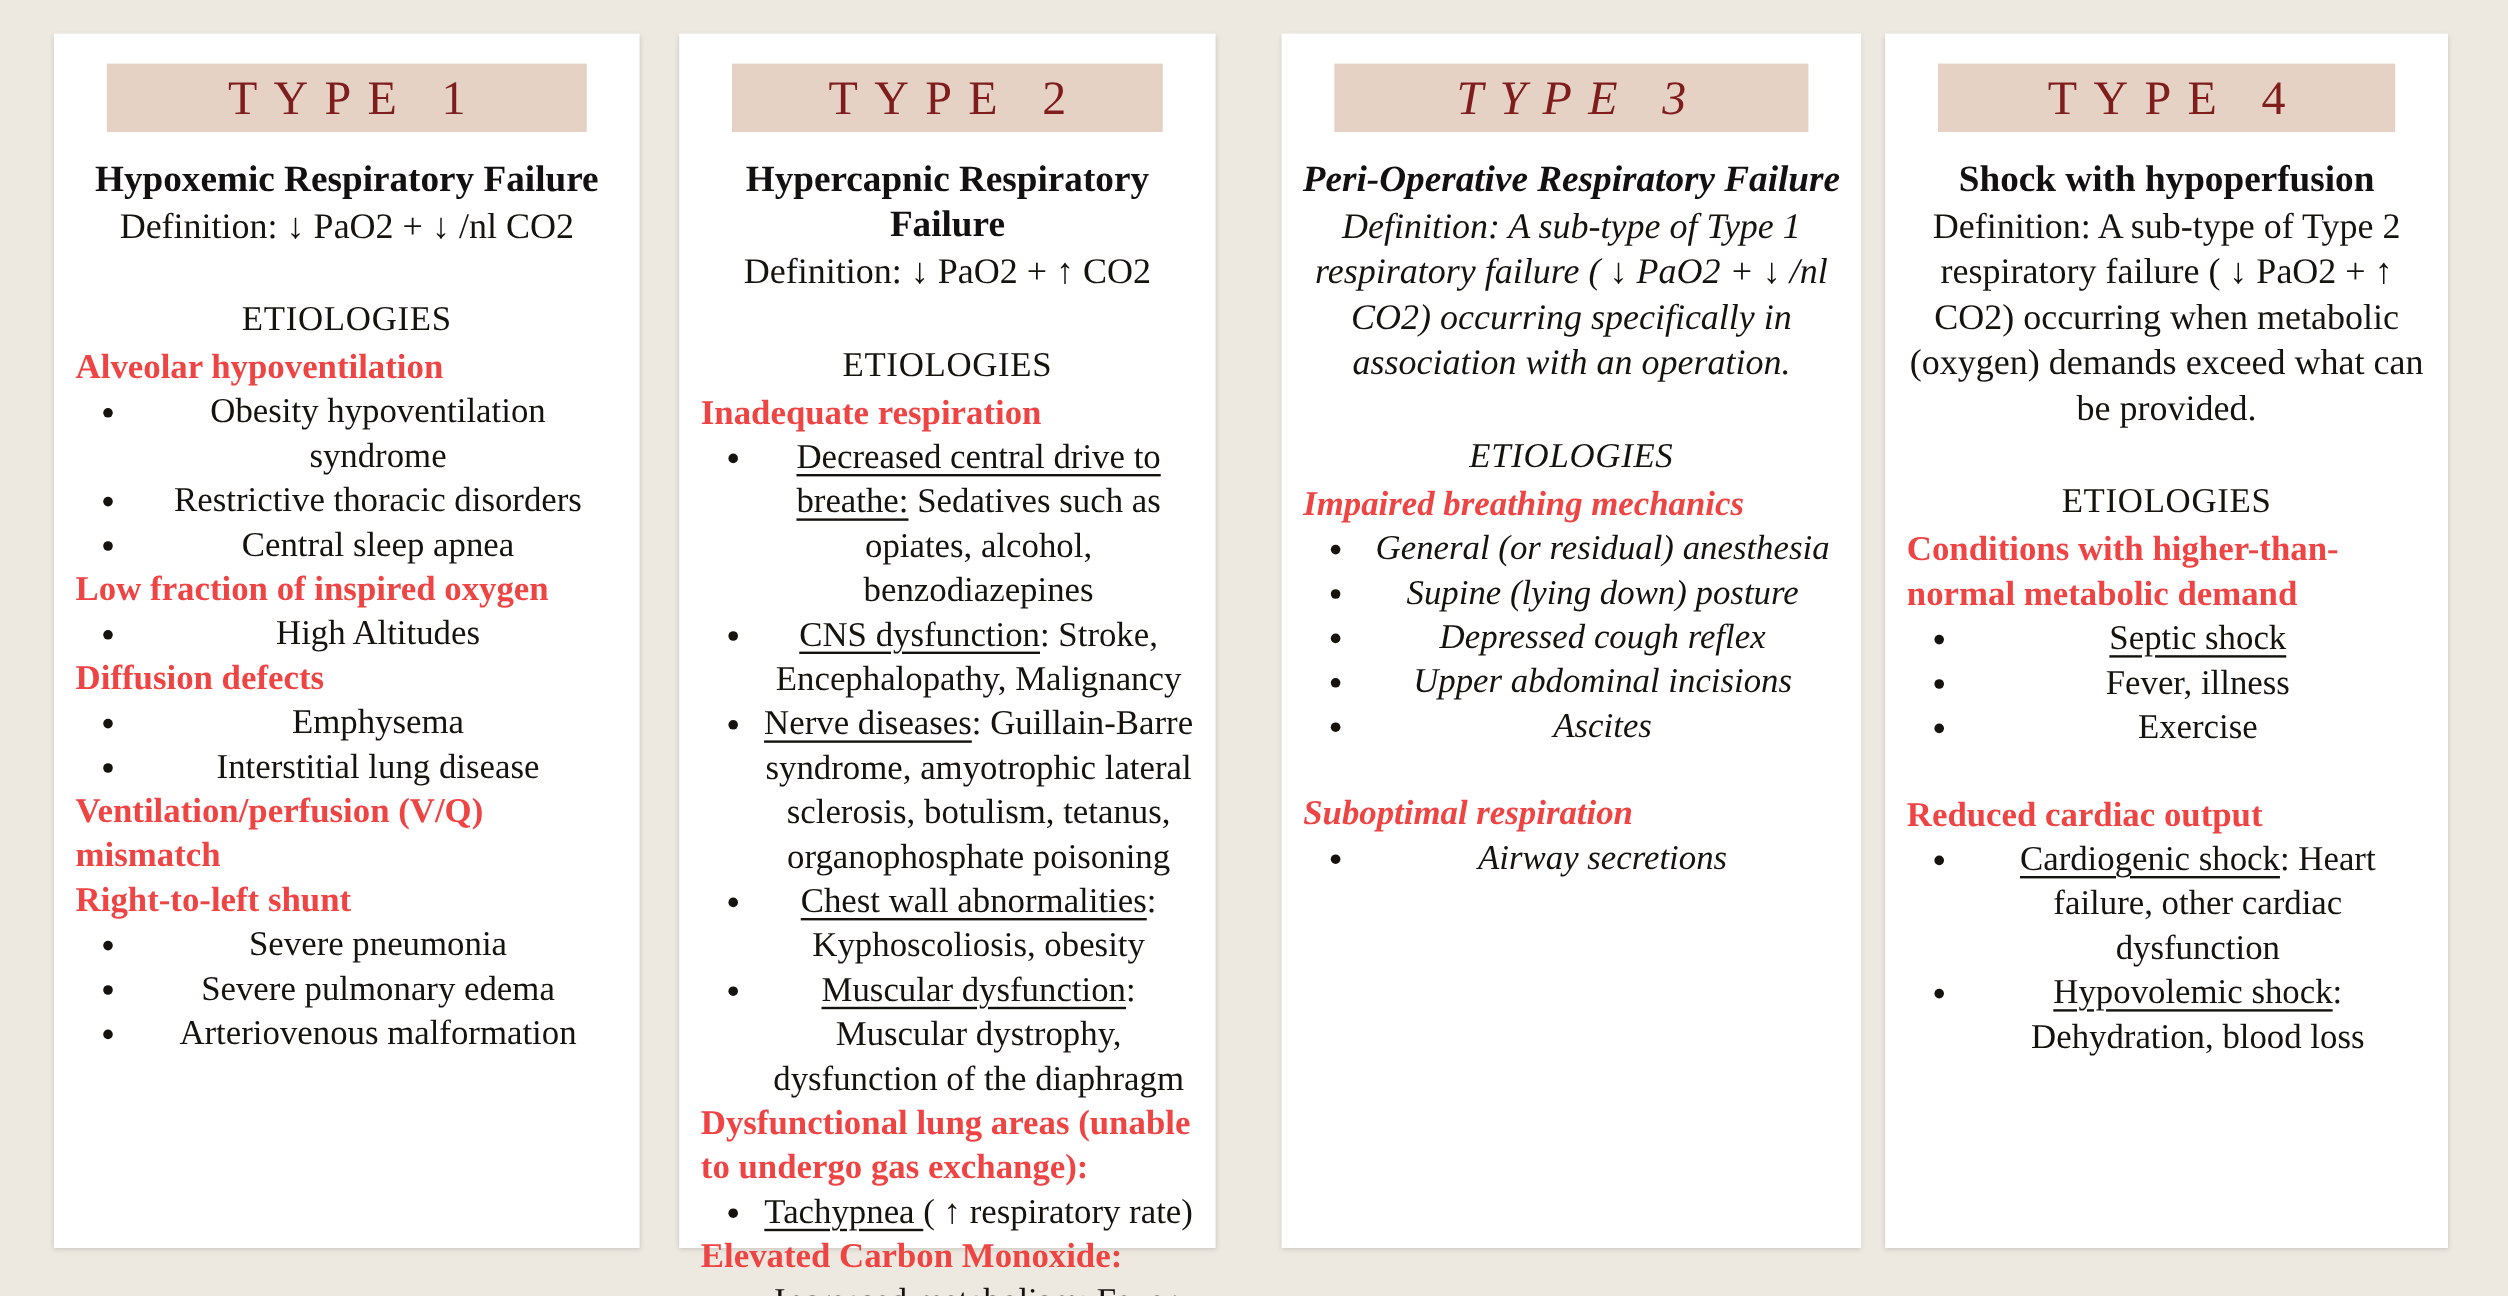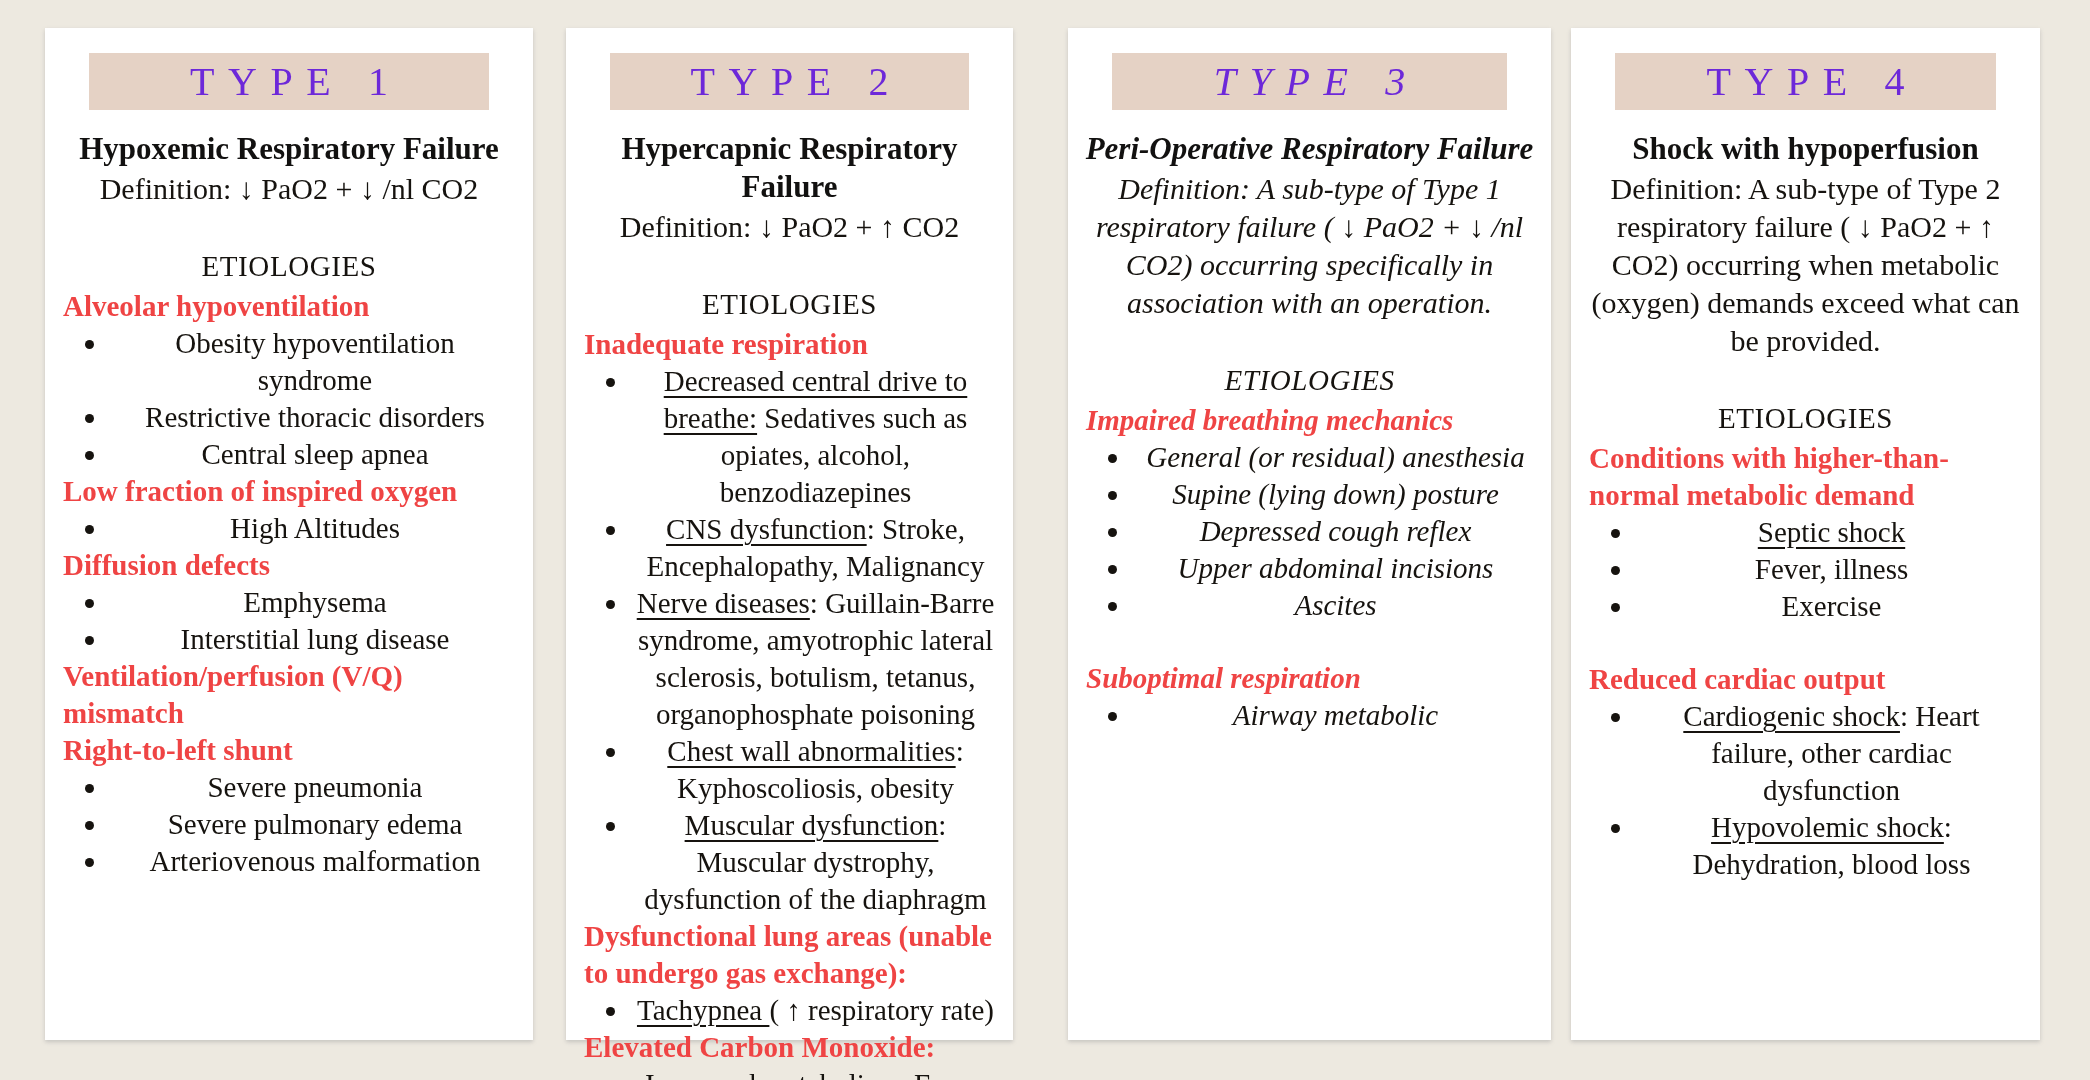--- a/index.html
+++ b/index.html
@@ -35,21 +35,21 @@
     margin: 25px 44px 0 44px;
     height: 57px;
     background: #E5D2C5;
     display: flex;
     align-items: center;
     justify-content: center;
     font-size: 40px;
     font-weight: 400;
     letter-spacing: 0.34em;
     text-indent: 0.34em;
-    color: #6d28d9;
+    color: #7f1d1d;
     white-space: nowrap;
   }
   .card-title {
     margin: 20px 14px 0 14px;
     text-align: center;
     font-weight: 700;
     font-size: 31px;
     line-height: 38px;
     color: #121110;
   }
@@ -158,21 +158,21 @@
         <div class="sec-heading">Impaired breathing mechanics</div>
         <ul>
           <li><span>General (or residual) anesthesia</span></li>
           <li><span>Supine (lying down) posture</span></li>
           <li><span>Depressed cough reflex</span></li>
           <li><span>Upper abdominal incisions</span></li>
           <li><span>Ascites</span></li>
         </ul>
         <div class="sec-heading gap-before">Suboptimal respiration</div>
         <ul>
-          <li><span>Airway metabolic</span></li>
+          <li><span>Airway secretions</span></li>
         </ul>
       </div>
     </section>
     <section class="card card4">
       <div class="card-header">TYPE 4</div>
       <div class="card-title">Shock with hypoperfusion</div>
       <div class="card-definition">Definition:  A sub-type of Type 2 respiratory failure ( ↓ PaO2 + ↑  CO2) occurring when metabolic (oxygen) demands exceed what can be provided.</div>
       <div class="etiologies-label">ETIOLOGIES</div>
       <div class="sections">
         <div class="sec-heading">Conditions with higher-than-normal metabolic demand</div>

